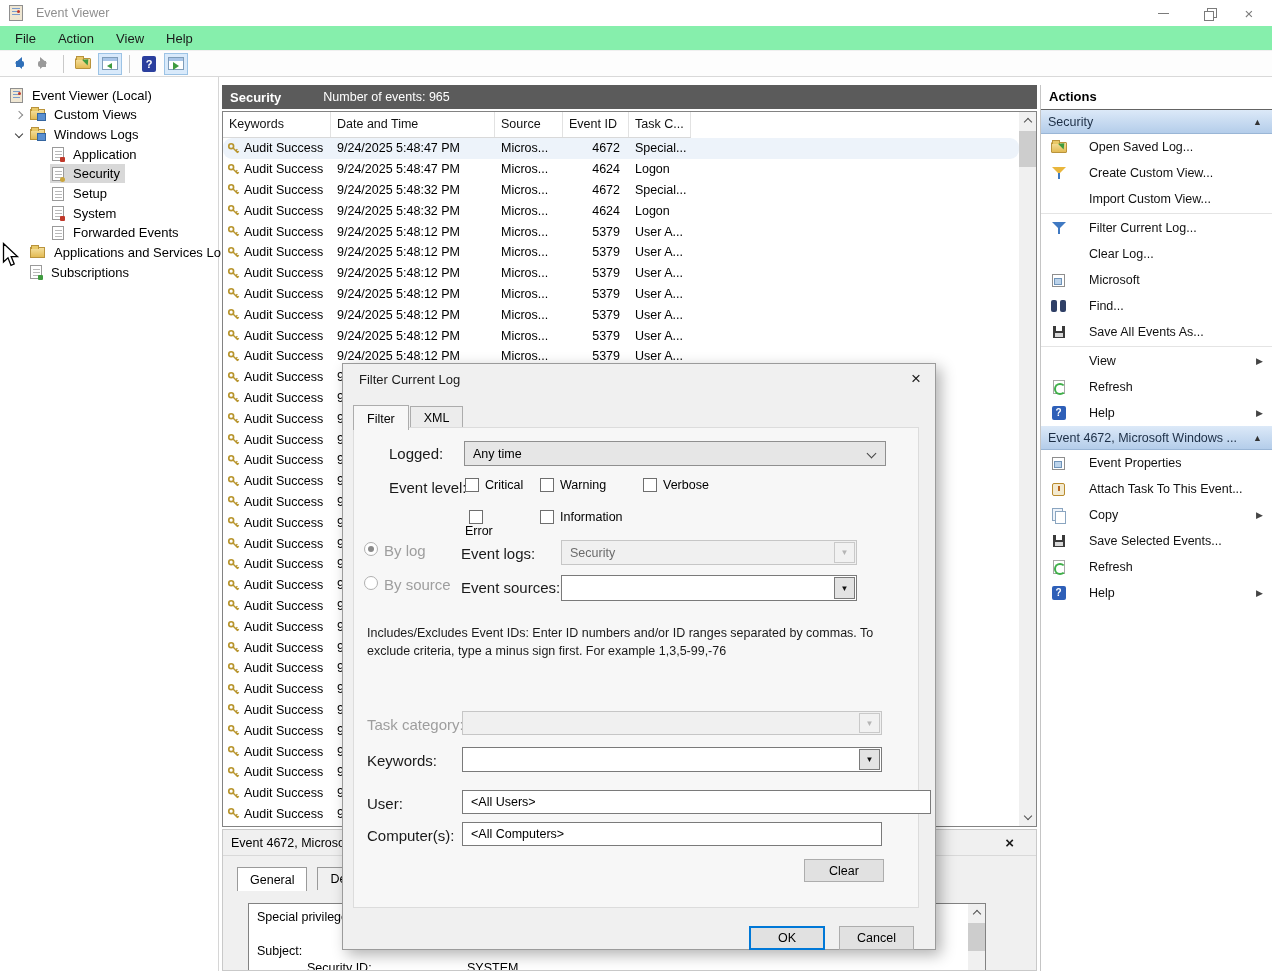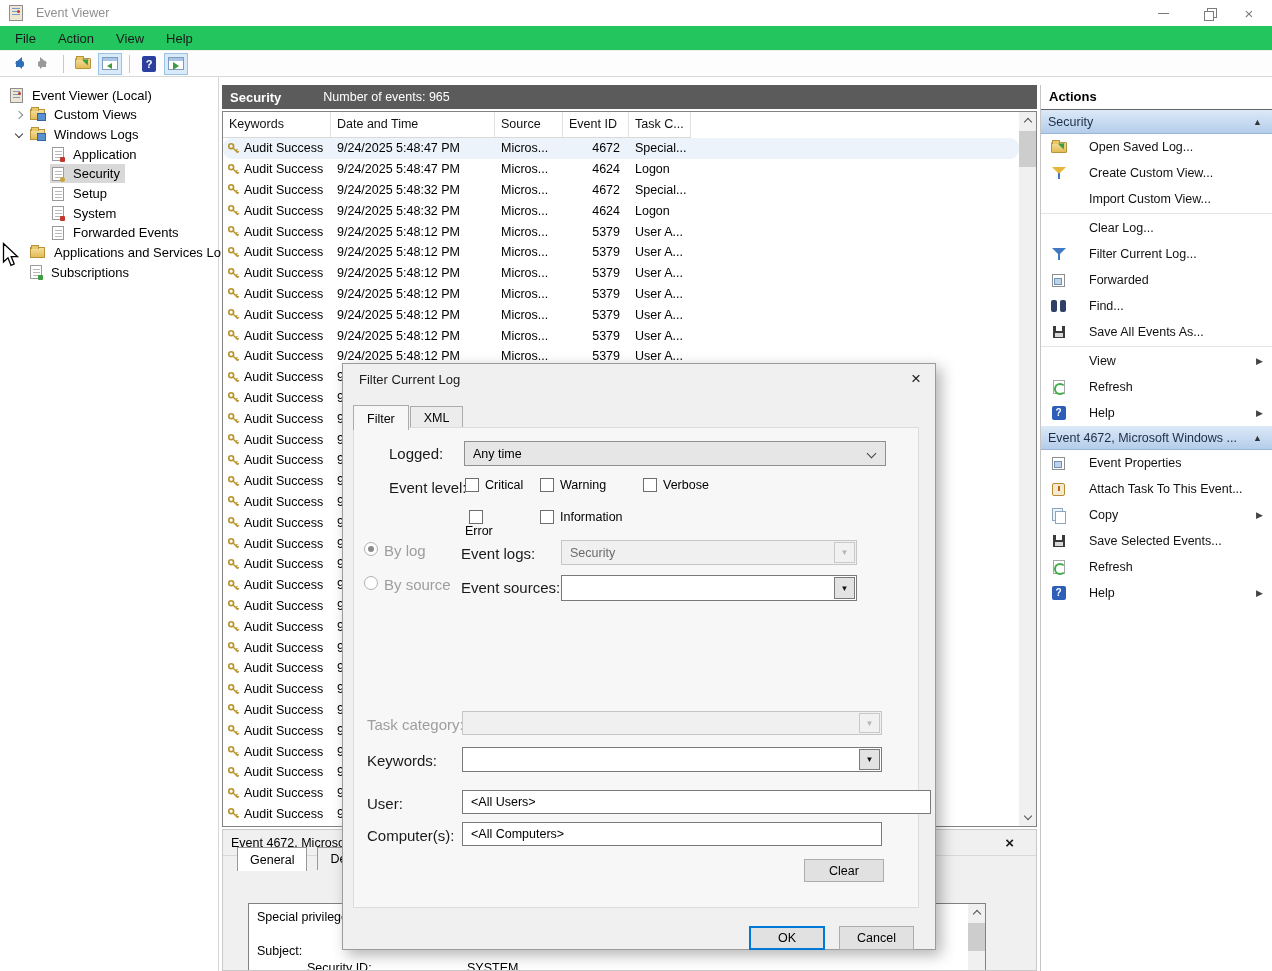--- a/index.html
+++ b/index.html
@@ -15,21 +15,21 @@
   #titlebar .title{position:absolute;left:36px;top:6px;color:#8f8f8f;font-size:12.5px;}
   .win-btn{position:absolute;top:0;width:46px;height:26px;display:flex;align-items:center;justify-content:center;color:#7b7b7b;}
   #btn-min{right:86px;} #btn-restore{right:40px;} #btn-close{right:0;}
   #btn-min .g{width:11px;height:1px;background:#7b7b7b;}
   .restore-g{position:relative;width:11px;height:11px;}
   .restore-g::before{content:"";position:absolute;left:3px;top:0;width:8px;height:8px;border:1px solid #7b7b7b;}
   .restore-g::after{content:"";position:absolute;left:0;top:3px;width:8px;height:8px;border:1px solid #7b7b7b;background:#fff;}
   #btn-close .g{font-size:15px;line-height:15px;}
 
   
-  #menubar{position:absolute;left:0;top:26px;width:1272px;height:24px;background:#22c55e;display:flex;align-items:center;padding-left:4px;}
+  #menubar{position:absolute;left:0;top:26px;width:1272px;height:24px;background:#86efac;display:flex;align-items:center;padding-left:4px;}
   .menu-item{padding:3px 11px;font-size:13px;color:#1a1a1a;}
 
   
   #toolbar{position:absolute;left:0;top:50px;width:1272px;height:27px;background:#fdfdfd;border-top:1px solid #f0f0f0;border-bottom:1px solid #d9d9d9;display:flex;align-items:center;padding-left:5px;gap:3px;}
   .tb-btn{width:24px;height:22px;display:flex;align-items:center;justify-content:center;border:1px solid transparent;}
   .tb-btn.hl{background:#d9eafb;border:1px solid #9cc3e5;}
   .tb-sep{width:1px;height:18px;background:#c9c9c9;margin:0 4px;}
   .arr{position:relative;width:17px;height:13px;}
   .arr .head{position:absolute;left:0;top:0;width:0;height:0;border:6.5px solid transparent;border-right:7px solid #2f6fb8;}
   .arr .tail{position:absolute;left:7px;top:3.5px;width:8px;height:6px;background:#2f6fb8;border-radius:0 2px 2px 0;}
@@ -90,21 +90,21 @@
   .sb-chev{width:6px;height:6px;border-right:1.5px solid #505050;border-bottom:1.5px solid #505050;}
   .sb-chev.up{transform:rotate(-135deg);margin-top:3px;} .sb-chev.down{transform:rotate(45deg);margin-bottom:3px;}
   #list-scroll .sb-thumb{position:absolute;left:0;top:19px;width:17px;height:36px;background:#cdcdcd;}
   #list-scroll .sb-down{bottom:0;}
 
   
   #preview{position:absolute;left:222px;top:829px;width:815px;height:142px;background:#f0f0f0;border:1px solid #c9c9c9;overflow:hidden;}
   #pv-header{position:absolute;left:0;top:0;right:0;height:26px;display:flex;align-items:center;border-bottom:1px solid #d9d9d9;}
   .pv-title{margin-left:8px;font-size:12.5px;white-space:nowrap;}
   .pv-close{position:absolute;right:22px;top:4px;font-size:15px;font-weight:bold;color:#1a1a1a;}
-  .pv-tabs{position:absolute;left:14px;top:16px;display:flex;align-items:flex-end;gap:8px;}
+  .pv-tabs{position:absolute;left:14px;top:36px;display:flex;align-items:flex-end;gap:8px;}
   .pv-tab{padding:4px 12px;font-size:12.5px;border:1px solid #9a9a9a;border-bottom:none;background:#f0f0f0;margin-right:2px;}
   .pv-tab.active{background:#fff;position:relative;top:1px;padding-top:5px;}
   #pv-content{position:absolute;left:25px;top:73px;width:738px;height:80px;background:#fff;border:1px solid #828282;}
   #pv-content .t{position:absolute;font-size:12.5px;white-space:nowrap;}
   #pv-scroll{right:0;top:0;width:17px;height:78px;}
   #pv-scroll .sb-thumb{position:absolute;left:0;top:19px;width:17px;height:28px;background:#cdcdcd;}
 
   
   #actions-panel{position:absolute;left:1040px;top:85px;width:232px;height:886px;background:#fff;border-left:1px solid #c5c5c5;}
   .ap-title{height:25px;font-weight:bold;font-size:13px;padding:4px 0 0 8px;border-bottom:1px solid #646464;}
@@ -863,33 +863,33 @@
           <span class="ic">
             <span class="icon-funnel yellow"></span>
           </span>
           <span class="lbl">Create Custom View...</span>
         </div>
         <div class="ap-item">
           <span class="lbl">Import Custom View...</span>
         </div>
         <div class="ap-sep"></div>
         <div class="ap-item">
+          <span class="ic">
+            <span class="icon-funnel"></span>
+          </span>
+          <span class="lbl">Filter Current Log...</span>
+        </div>
+        <div class="ap-item">
           <span class="lbl">Clear Log...</span>
         </div>
         <div class="ap-item">
           <span class="ic">
-            <span class="icon-funnel"></span>
-          </span>
-          <span class="lbl">Filter Current Log...</span>
-        </div>
-        <div class="ap-item">
-          <span class="ic">
             <span class="icon-props"></span>
           </span>
-          <span class="lbl">Forwarded</span>
+          <span class="lbl">Microsoft</span>
         </div>
         <div class="ap-item">
           <span class="ic">
             <span class="icon-find"></span>
           </span>
           <span class="lbl">Find...</span>
         </div>
         <div class="ap-item">
           <span class="ic">
             <span class="icon-save"></span>
@@ -1012,20 +1012,24 @@
 
       <div class="radio-row" style="left:10px;top:148px">
         <span class="radio"></span>
         <span class="f-label dis" style="position:static">By source</span>
       </div>
       <span class="f-label" style="left:107px;top:151px">Event sources:</span>
       <div class="combo editable" style="left:207px;top:147px;width:296px;height:26px">
         <span class="dd-btn">▼</span>
       </div>
 
+      <div class="inc-text">
+        <span>Includes/Excludes Event IDs: Enter ID numbers and/or ID ranges separated by commas. To</span><br>
+        <span>exclude criteria, type a minus sign first. For example 1,3,5-99,-76</span>
+      </div>
 
 
       <span class="f-label dis" style="left:13px;top:288px">Task category:</span>
       <div class="combo disabled" style="left:108px;top:283px;width:420px;height:24px">
         <span class="dd-btn dis">▼</span>
       </div>
 
       <span class="f-label" style="left:13px;top:324px">Keywords:</span>
       <div class="combo editable" style="left:108px;top:319px;width:420px;height:25px">
         <span class="dd-btn">▼</span>

